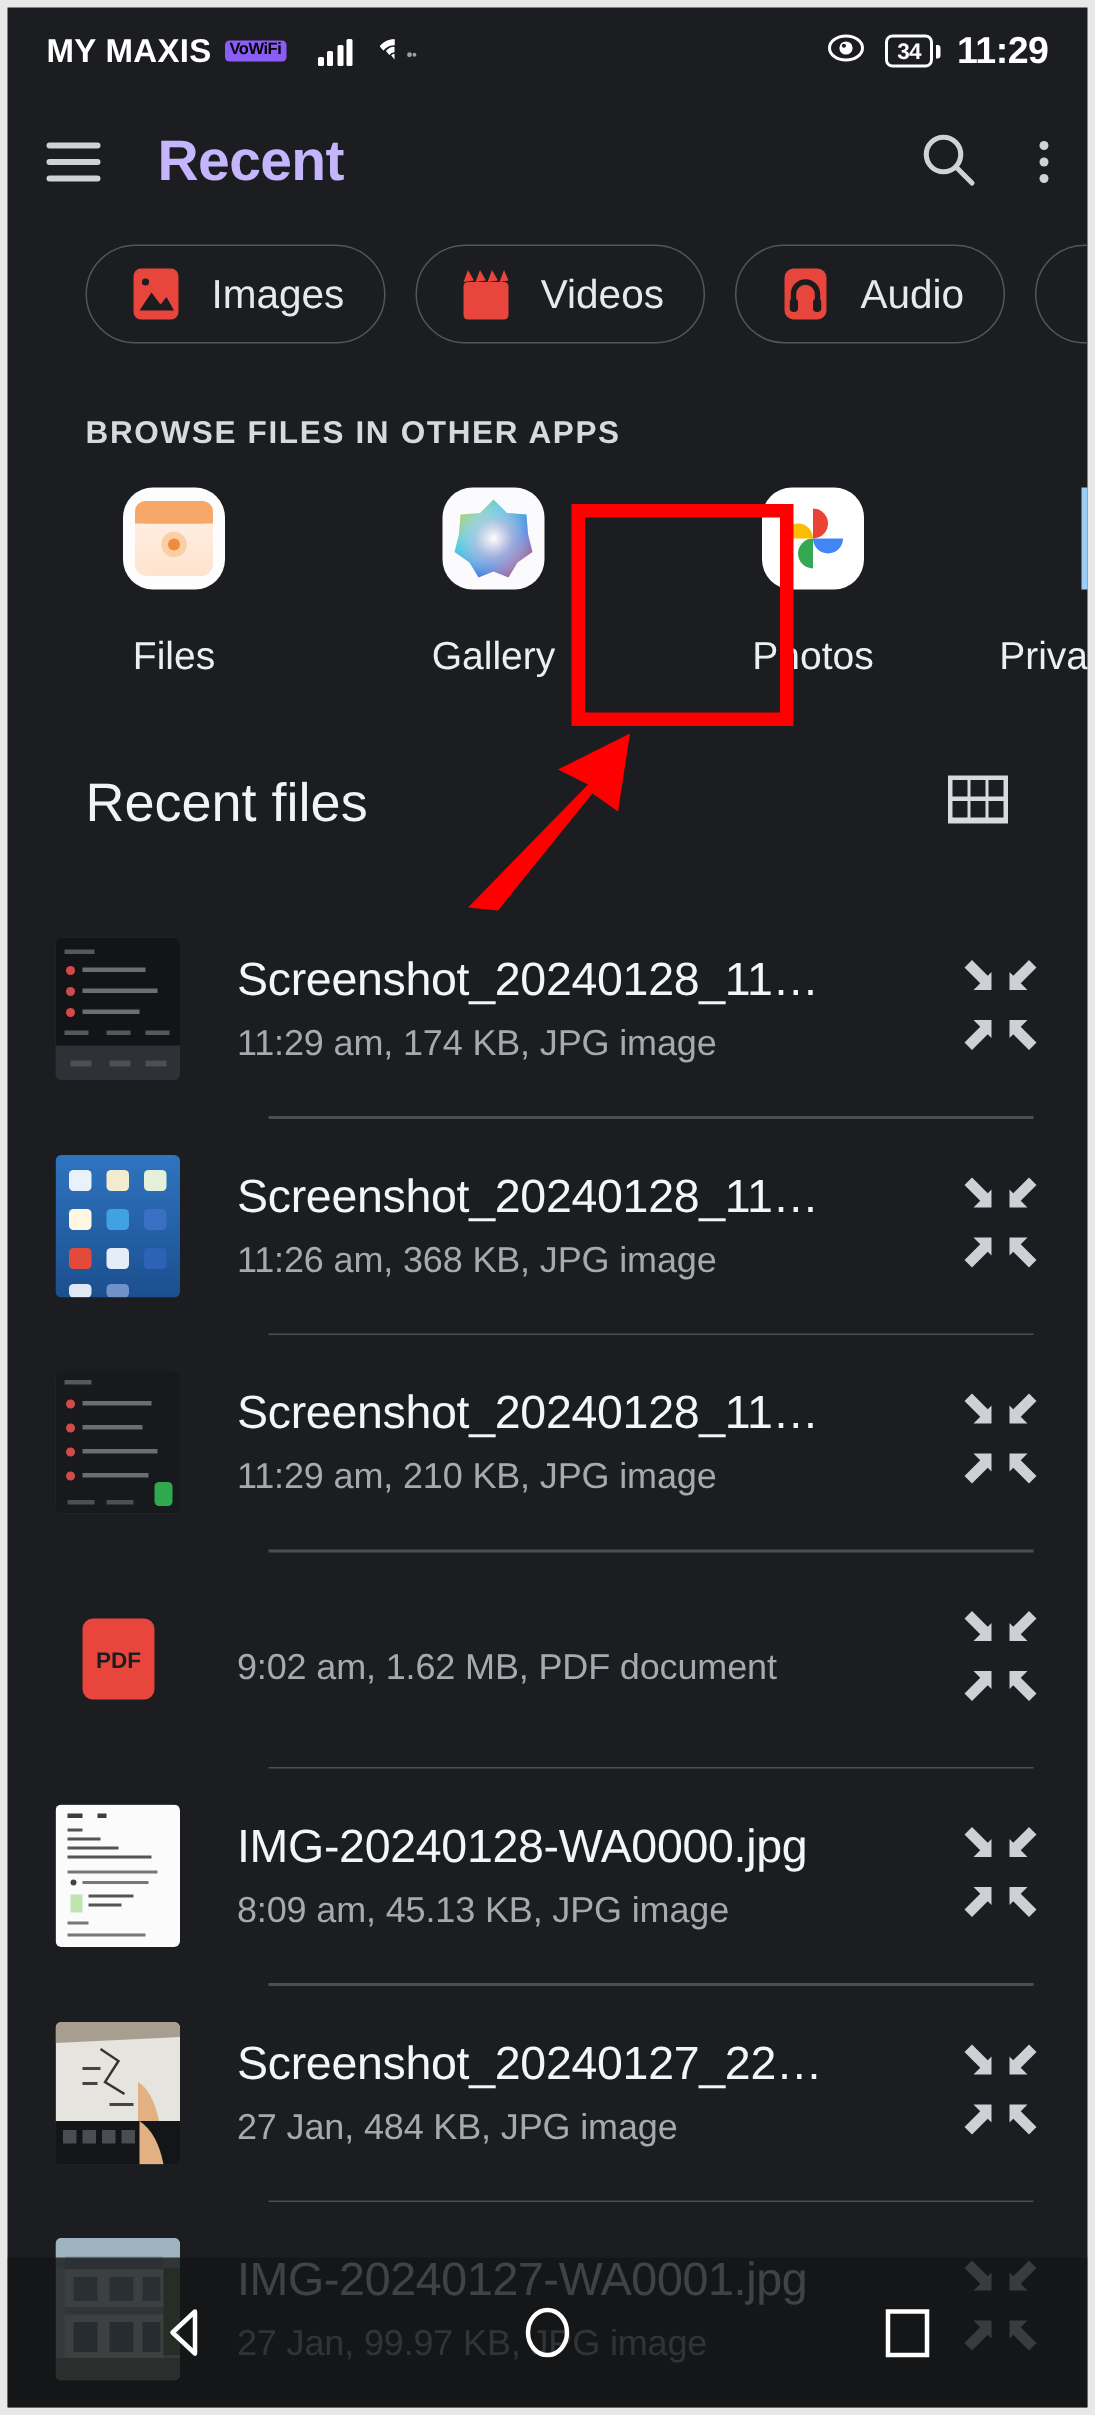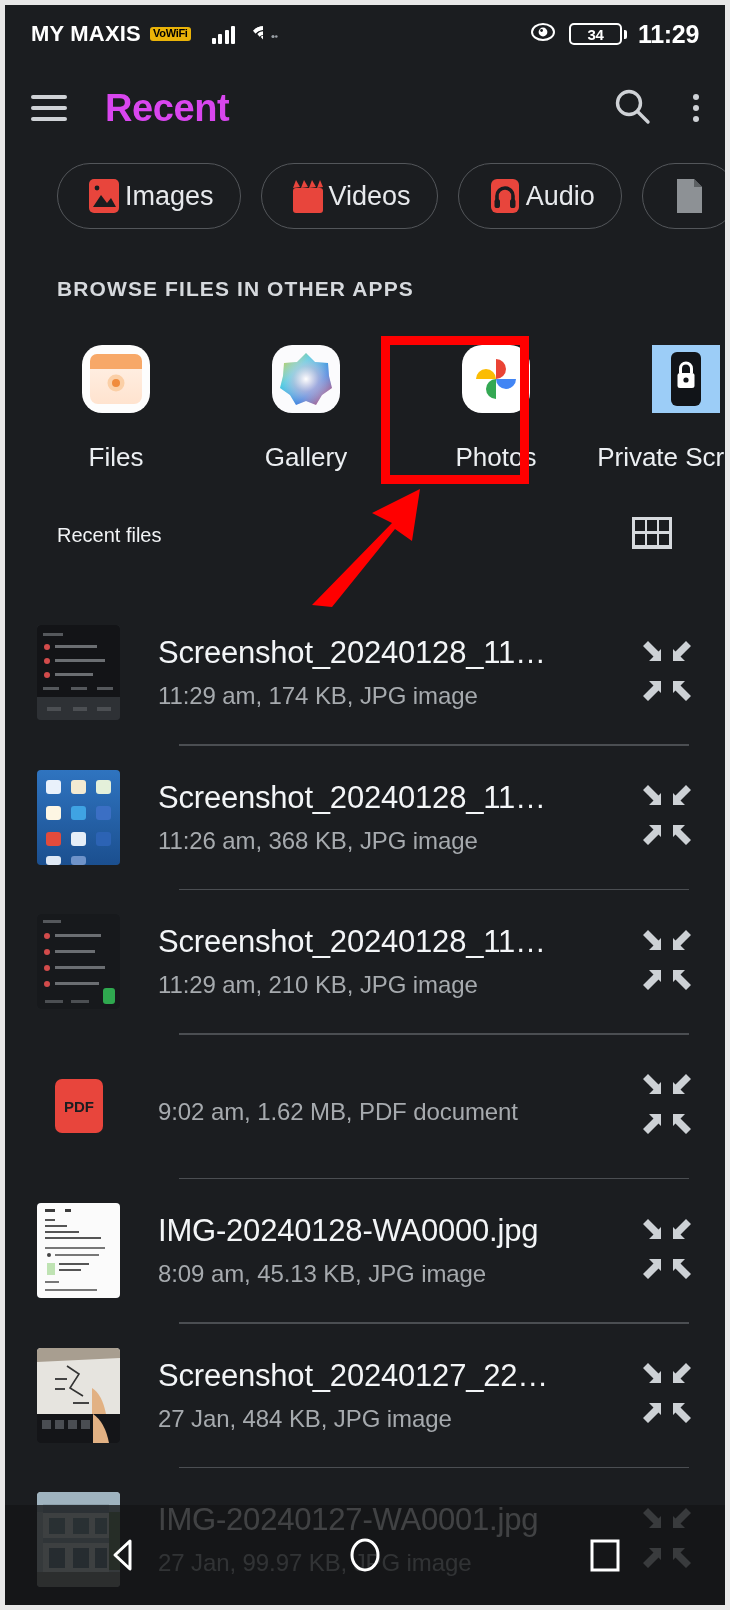--- a/index.html
+++ b/index.html
@@ -21,87 +21,87 @@
   .statusbar {
     position:absolute; top:0; left:0; right:0; height:58px;
     display:flex; align-items:center;
     padding:0 26px;
     color:#fff;
     text-align:center;
   }
   .sb-left { display:flex; align-items:center; gap:9px; }
   .carrier { font-size:22px; font-weight:700; letter-spacing:.2px; }
   .vowifi {
-    background:#eab308; color:#000;
+    background:#8b5cf6; color:#000;
     font-size:11px; font-weight:700;
     border-radius:3px; padding:1px 3px 2px;
     letter-spacing:-.3px; line-height:1;
     font-family:"Liberation Sans", sans-serif;
   }
   .sig { display:flex; align-items:flex-end; gap:2.5px; height:20px; margin-left:12px; }
   .sig i { width:4px; background:#fff; border-radius:1px; display:block; }
   .sig i:nth-child(1){height:6px}
   .sig i:nth-child(2){height:10px}
   .sig i:nth-child(3){height:14px}
   .sig i:nth-child(4){height:18px}
   .wifi { margin-left:8px; }
   .sb-right { margin-left:auto; display:flex; align-items:center; gap:11px; }
   .batt {
     display:flex; align-items:center;
   }
   .batt-body {
     border:2px solid #fff; border-radius:5px;
-    width:53px; height:22px;
+    width:32px; height:22px;
     display:flex; align-items:center; justify-content:center;
     font-size:15px; font-weight:700; color:#fff;
     letter-spacing:-.5px;
   }
   .batt-tip { width:3px; height:9px; background:#fff; margin-left:2px; border-radius:0 2px 2px 0; }
   .clock { font-size:25px; font-weight:700; letter-spacing:-.3px; }
 
   
   .appbar {
     position:absolute; top:58px; left:0; right:0; height:90px;
     display:flex; align-items:center; padding:0 26px;
   }
   .hamburger { width:36px; display:flex; flex-direction:column; gap:7px; cursor:pointer; }
   .hamburger span { display:block; height:4px; background:#cfd2d6; border-radius:2px; }
   .app-title {
     margin-left:38px;
-    color:#d946ef; font-size:38px; font-weight:700; letter-spacing:-.4px;
+    color:#c4b5fd; font-size:38px; font-weight:700; letter-spacing:-.4px;
   }
   .appbar-actions { margin-left:auto; display:flex; align-items:center; gap:40px; }
   .kebab { display:flex; flex-direction:column; gap:5px; align-items:center; cursor:pointer; }
   .kebab i { width:6px; height:6px; border-radius:50%; background:#cfd2d6; display:block; }
 
   
   .chips {
     position:absolute; top:155px; left:0; right:0; height:72px;
     display:flex; align-items:center; gap:20px; padding-left:52px;
     overflow:hidden;
   }
   .chip {
-    display:flex; align-items:center; gap:1px;
+    display:flex; align-items:center; gap:17px;
     height:66px; padding:0 26px;
     border:1.5px solid #53565a; border-radius:34px;
     flex:none; cursor:pointer;
   }
   .chip-label { color:#e7e9ec; font-size:27px; font-weight:400; }
   .chip-ico { width:40px; height:40px; flex:none; }
 
   
   .section-head {
     position:absolute; top:272px; left:52px;
     color:#d6d9dd; font-size:21px; font-weight:700; letter-spacing:1.1px;
   }
 
   
   .apps {
-    position:absolute; top:338px; left:0; right:0; height:140px;
-    display:flex; padding-left:16px;
+    position:absolute; top:318px; left:0; right:0; height:140px;
+    display:flex; padding-left:16px;gap:23px;
   }
   .app {
     width:190px; flex:none;
     display:flex; flex-direction:column; align-items:center; cursor:pointer;
   }
   .app-icon-wrap { width:72px; height:72px; }
   .app-name {
     margin-top:27px; color:#eceff2; font-size:26px;
     white-space:nowrap; overflow:hidden;
   }
@@ -116,21 +116,21 @@
   .arrow-anno {
     position:absolute; left:295px; top:478px;
     width:140px; height:125px; z-index:30; pointer-events:none;
   }
 
   
   .recent-head {
     position:absolute; top:505px; left:0; right:0; height:50px;
     display:flex; align-items:center; padding:0 52px;
   }
-  .recent-title { color:#f1f3f5; font-size:20px; font-weight:400; }
+  .recent-title { color:#f1f3f5; font-size:36px; font-weight:400; }
   .grid-toggle { margin-left:auto; cursor:pointer; }
 
   
   .filelist {
     position:absolute; top:596px; left:0; right:0; bottom:0;
     overflow:hidden;
   }
   .filerow {
     position:relative;
     display:flex; align-items:center;

